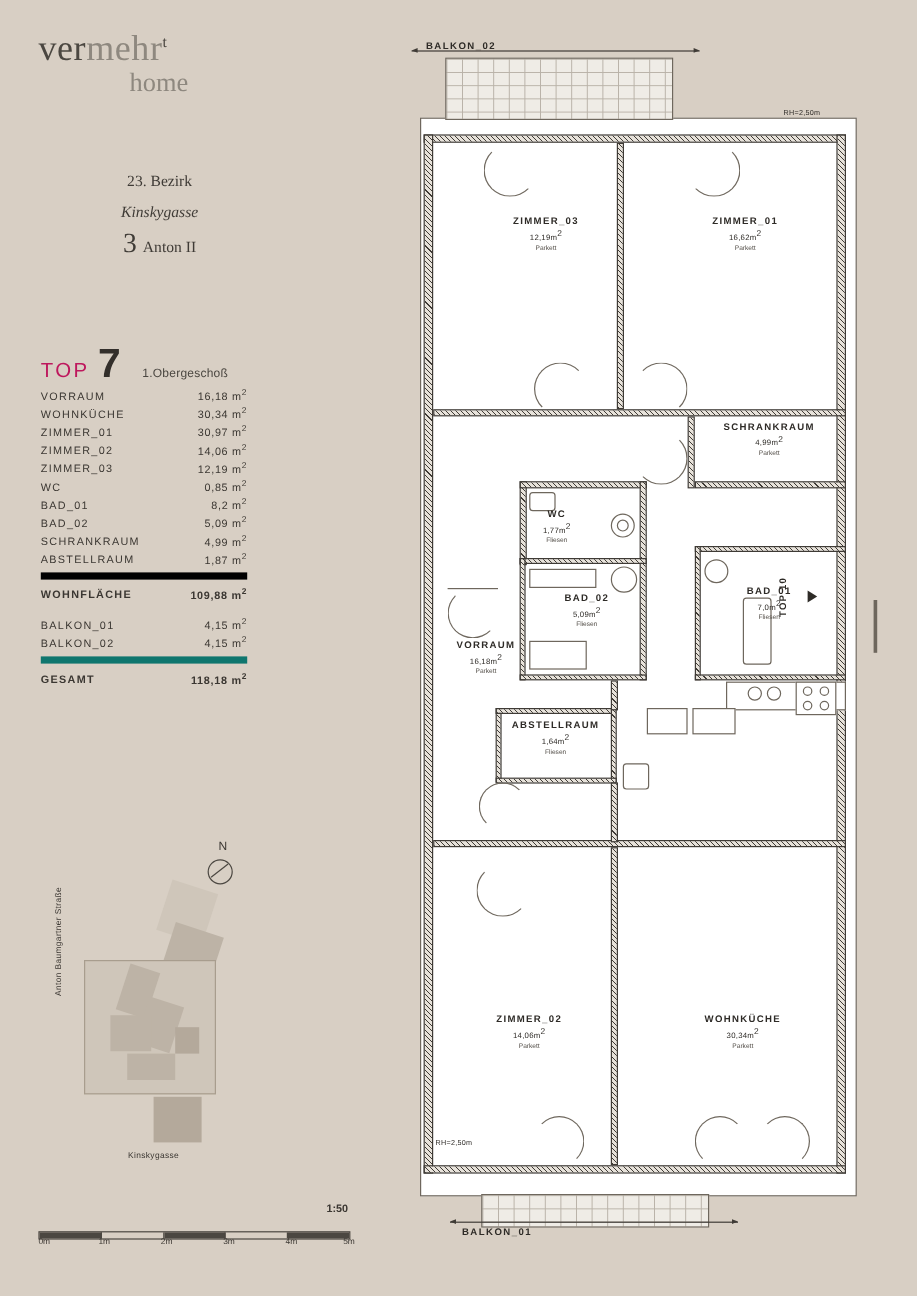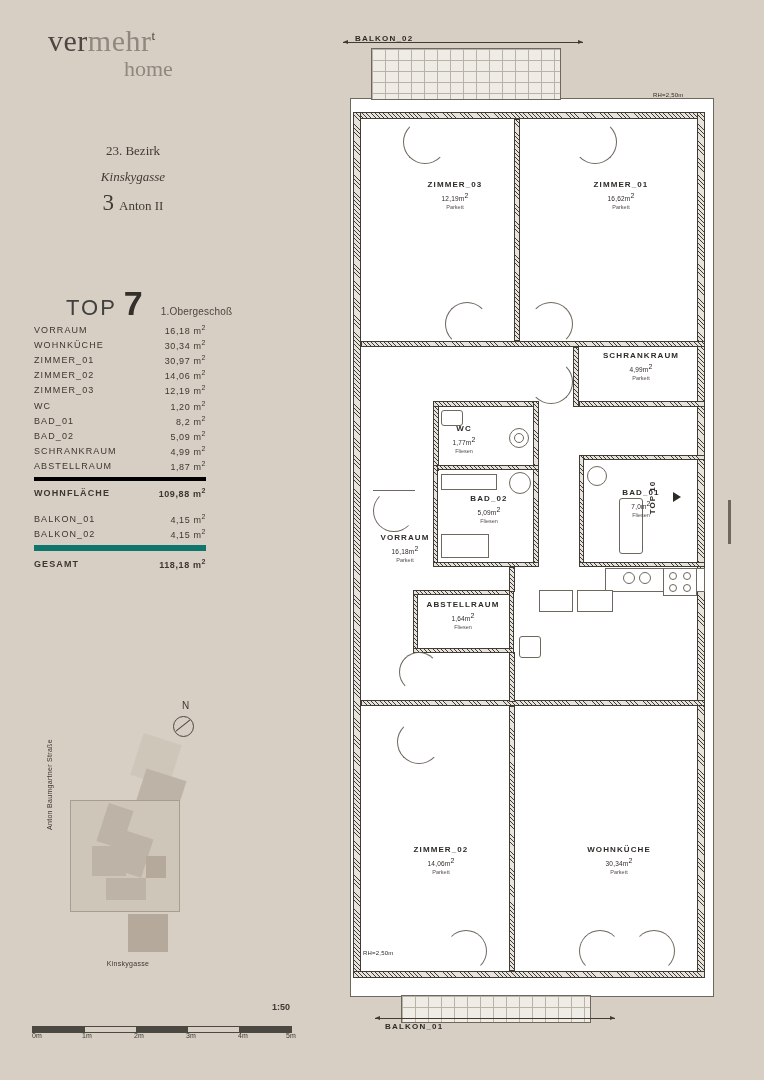--- a/index.html
+++ b/index.html
@@ -16,21 +16,21 @@
   }
   .sheet {
     position: absolute;
     left: 0; top: 0;
     width: 764px; height: 1080px;
   }
 
   
   .brand {
     position: absolute;
-    left: 48px; top: 26px;
+    left: 32px; top: 26px;
     line-height: 1;
   }
   .brand .line1 {
     font-family: "Liberation Serif", serif;
     font-size: 30px;
     color: #4b4741;
     letter-spacing: 0.5px;
   }
   .brand .line1 .light { color: #8e887f; }
   .brand .sup {
@@ -94,24 +94,23 @@
   
   .topline {
     position: absolute;
     left: 34px; top: 284px;
     display: flex;
     align-items: baseline;
     gap: 7px;
     color: #4b4741;
   }
   .topline .top-word {
-    font-size: 22px;
+    font-size: 17px;
     letter-spacing: 2px;
-    color: #404040;
-    margin-left: 32px;
+    color: #be185d;
   }
   .topline .top-num {
     font-size: 34px;
     font-weight: bold;
     color: #332f2b;
     letter-spacing: -1px;
   }
   .topline .floor {
     font-size: 10px;
     color: #4b4741;
@@ -131,21 +130,21 @@
     display: flex;
     justify-content: space-between;
     height: 15.2px;
     align-items: center;
   }
   .areas .ln .val {
     letter-spacing: 0.6px;
   }
   .areas .sum {
     font-weight: bold;
-    border-top: 4px solid #000000;
+    border-top: 6px solid #000000;
     margin-top: 3px;
     padding-top: 5px;
   }
   .areas .gap {
     height: 10px;
   }
   .areas .total {
     font-weight: bold;
     border-top: 6px solid #0f766e;
     margin-top: 4px;
@@ -401,21 +400,21 @@
     <div class="ln">
         <span>ZIMMER_02</span>
         <span class="val"><span>14,06 m</span><span class="sup2">2</span></span>
       </div>
     <div class="ln">
         <span>ZIMMER_03</span>
         <span class="val"><span>12,19 m</span><span class="sup2">2</span></span>
       </div>
     <div class="ln">
         <span>WC</span>
-        <span class="val"><span>1,20 m</span><span class="sup2">2</span></span>
+        <span class="val"><span>0,85 m</span><span class="sup2">2</span></span>
       </div>
     <div class="ln">
         <span>BAD_01</span>
         <span class="val"><span>8,2 m</span><span class="sup2">2</span></span>
       </div>
     <div class="ln">
         <span>BAD_02</span>
         <span class="val"><span>5,09 m</span><span class="sup2">2</span></span>
       </div>
     <div class="ln">

